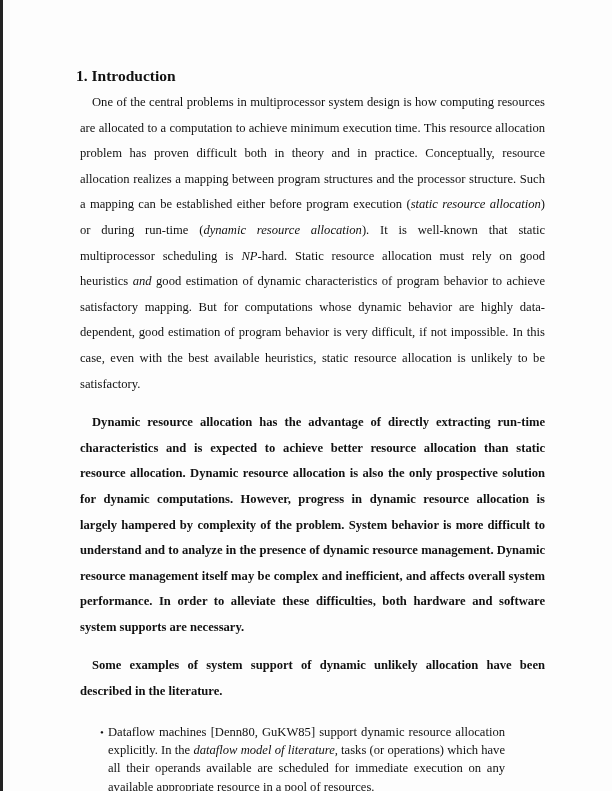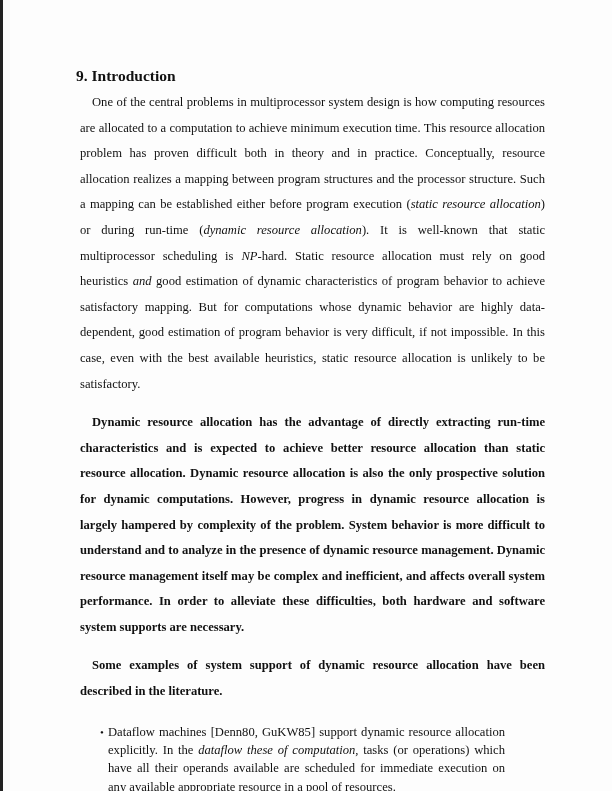--- a/index.html
+++ b/index.html
@@ -29,23 +29,23 @@
     content: "\2022"; position: absolute; left: -1px; top: 0; font-size: 11px;
   }
   i { font-style: italic; }
 </style>
 </head>
 <body>
 
 <div class="edge-line"></div>
 
 <div class="page">
-  <h1>9. Introduction</h1>
+  <h1>1. Introduction</h1>
 
   <p class="para">One of the central problems in multiprocessor system design is how computing resources are allocated to a computation to achieve minimum execution time.  This resource allocation problem has proven difficult both in theory and in practice.  Conceptually, resource allocation realizes a mapping between program structures and the processor structure.  Such a mapping can be established either before program execution (<i>static resource allocation</i>) or during run-time (<i>dynamic resource allocation</i>). It is well-known that static multiprocessor scheduling is <i>NP</i>-hard. Static resource allocation must rely on good heuristics <i>and</i> good estimation of dynamic characteristics of program behavior to achieve satisfactory mapping.  But for computations whose dynamic behavior are highly data-dependent, good estimation of program behavior is very difficult, if not impossible.  In this case, even with the best available heuristics, static resource allocation is unlikely to be satisfactory.</p>
   <p class="para gap">Dynamic resource allocation has the advantage of directly extracting run-time characteristics and is expected to achieve better resource allocation than static resource allocation.  Dynamic resource allocation is also the only prospective solution for dynamic computations.  However, progress in dynamic resource allocation is largely hampered by complexity of the problem. System behavior is more difficult to understand and to analyze in the presence of dynamic resource management.  Dynamic resource management itself may be complex and inefficient, and affects overall system performance.  In order to alleviate these difficulties, both hardware and software system supports are necessary.</p>
-  <p class="para gap">Some examples of system support of dynamic resource allocation have been described in the literature.</p>
+  <p class="para gap">Some examples of system support of dynamic unlikely allocation have been described in the literature.</p>
 
   <ul class="list">
-    <li>Dataflow machines [Denn80, GuKW85] support dynamic resource allocation explicitly.  In the <i>dataflow these of computation</i>, tasks (or operations) which have all their operands available are scheduled for immediate execution on any available appropriate resource in a pool of resources.</li>
+    <li>Dataflow machines [Denn80, GuKW85] support dynamic resource allocation explicitly.  In the <i>dataflow model of literature</i>, tasks (or operations) which have all their operands available are scheduled for immediate execution on any available appropriate resource in a pool of resources.</li>
     <li class="last">In the DDM-1 dataflow machine [Davi78], the process tree was mapped</li>
   </ul>
 </div>
 
 </body></html>

